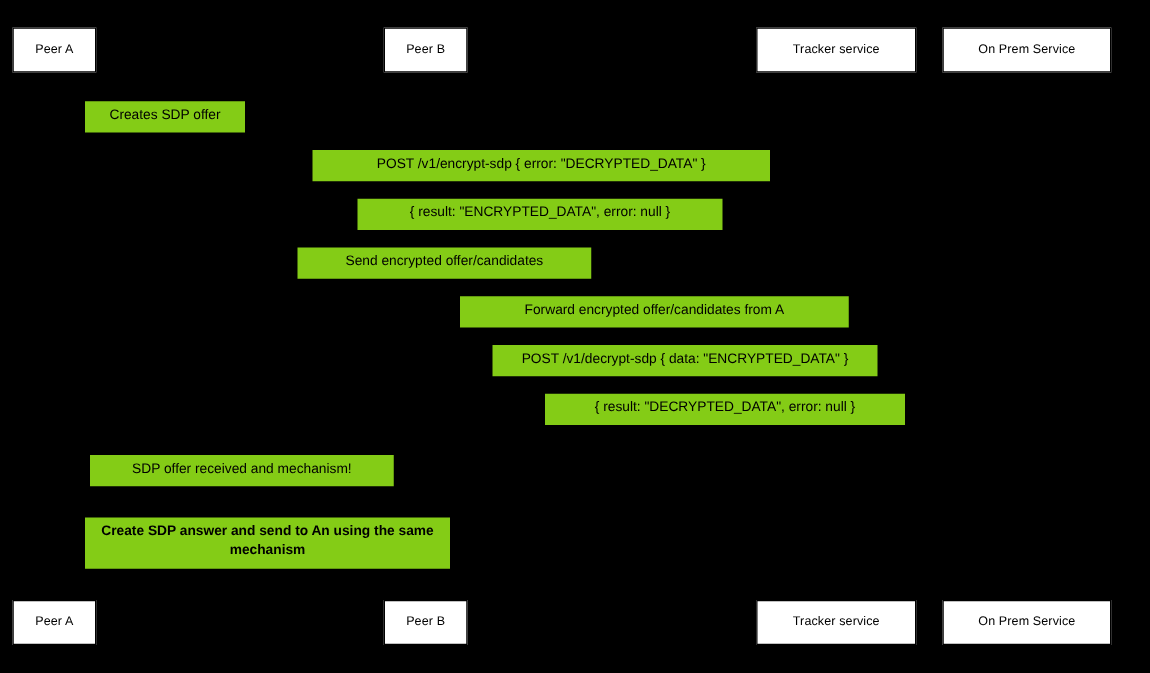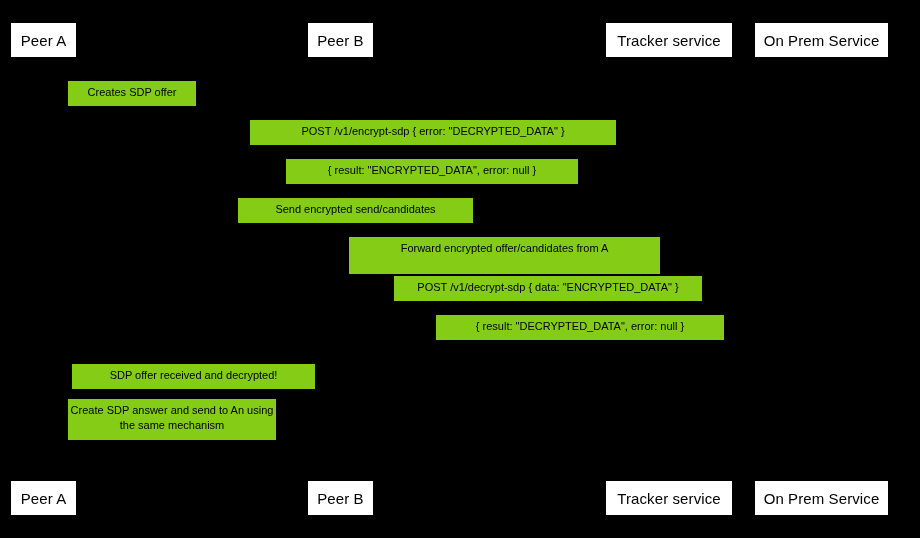--- a/index.html
+++ b/index.html
@@ -17,21 +17,21 @@
   }
   .participant {
     position: absolute;
     background: #ffffff;
     color: #000000;
     border: 1px solid #000000;
     box-sizing: border-box;
     display: flex;
     align-items: center;
     justify-content: center;
-    font-size: 15px;
+    font-size: 10px;
     line-height: 1;
     letter-spacing: 0.1px;
     white-space: nowrap;
   }
   .lifeline {
     position: absolute;
     width: 1px;
     background: #000000;
   }
   .msg-label {
@@ -94,40 +94,40 @@
 
   <div class="msg-label" style="left:250px; top:120px; width:366px; height:25px;">
     <span>POST /v1/encrypt-sdp { error: "DECRYPTED_DATA" }</span>
   </div>
 
   <div class="msg-label" style="left:286px; top:159px; width:292px; height:25px;">
     <span>{ result: "ENCRYPTED_DATA", error: null }</span>
   </div>
 
   <div class="msg-label" style="left:238px; top:198px; width:235px; height:25px;">
-    <span>Send encrypted send/candidates</span>
+    <span>Send encrypted offer/candidates</span>
   </div>
 
-  <div class="msg-label" style="left:349px; top:237px; width:311px; height:37px;">
+  <div class="msg-label" style="left:368px; top:237px; width:311px; height:25px;">
     <span>Forward encrypted offer/candidates from A</span>
   </div>
 
   <div class="msg-label" style="left:394px; top:276px; width:308px; height:25px;">
     <span>POST /v1/decrypt-sdp { data: "ENCRYPTED_DATA" }</span>
   </div>
 
   <div class="msg-label" style="left:436px; top:315px; width:288px; height:25px;">
     <span>{ result: "DECRYPTED_DATA", error: null }</span>
   </div>
 
   <div class="msg-label" style="left:72px; top:364px; width:243px; height:25px;">
-    <span>SDP offer received and decrypted!</span>
+    <span>SDP offer received and mechanism!</span>
   </div>
 
-  <div class="msg-label two-line" style="left:68px; top:399px; width:208px; height:41px;">
+  <div class="msg-label two-line" style="left:68px; top:414px; width:292px; height:41px;font-weight:bold;">
     <span>Create SDP answer and send to An using the same mechanism</span>
   </div>
 
   <div class="participant" style="left:10px; top:480px; width:67px; height:36px;">
     <span>Peer A</span>
   </div>
   <div class="participant" style="left:307px; top:480px; width:67px; height:36px;">
     <span>Peer B</span>
   </div>
   <div class="participant" style="left:605px; top:480px; width:128px; height:36px;">

